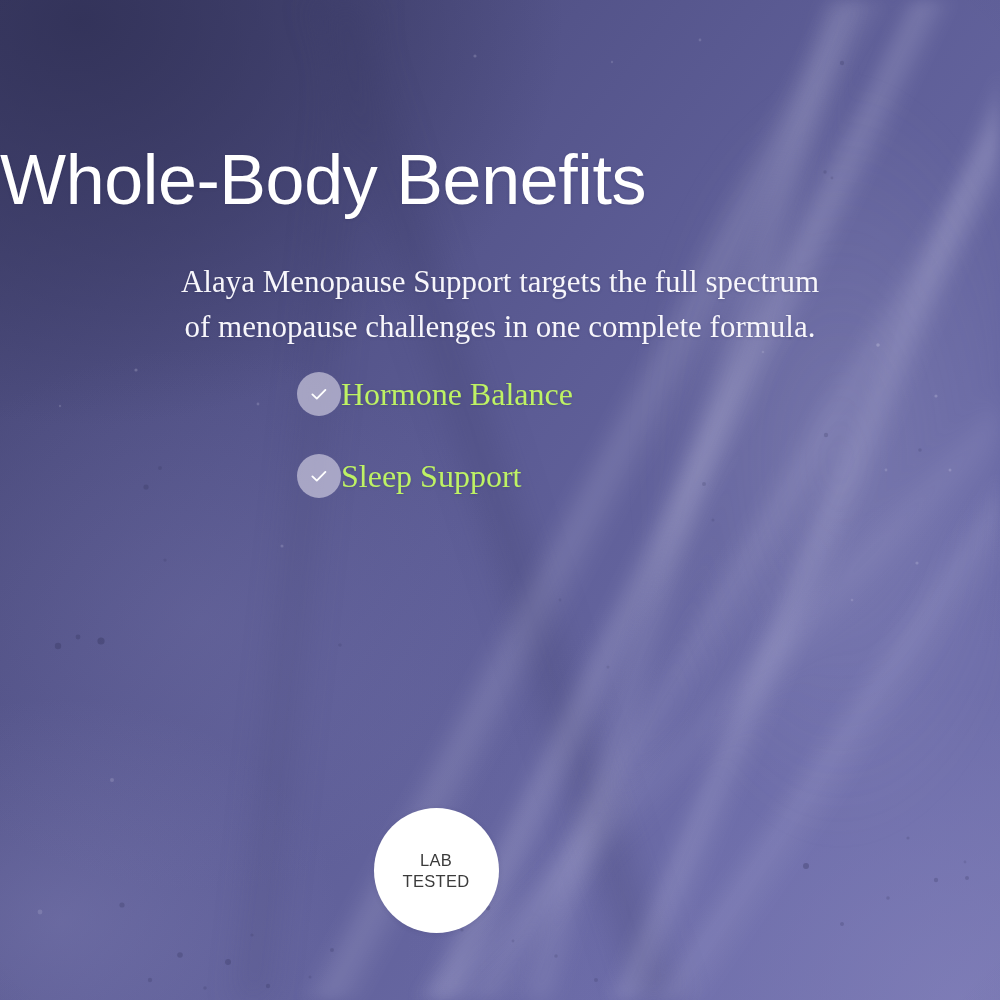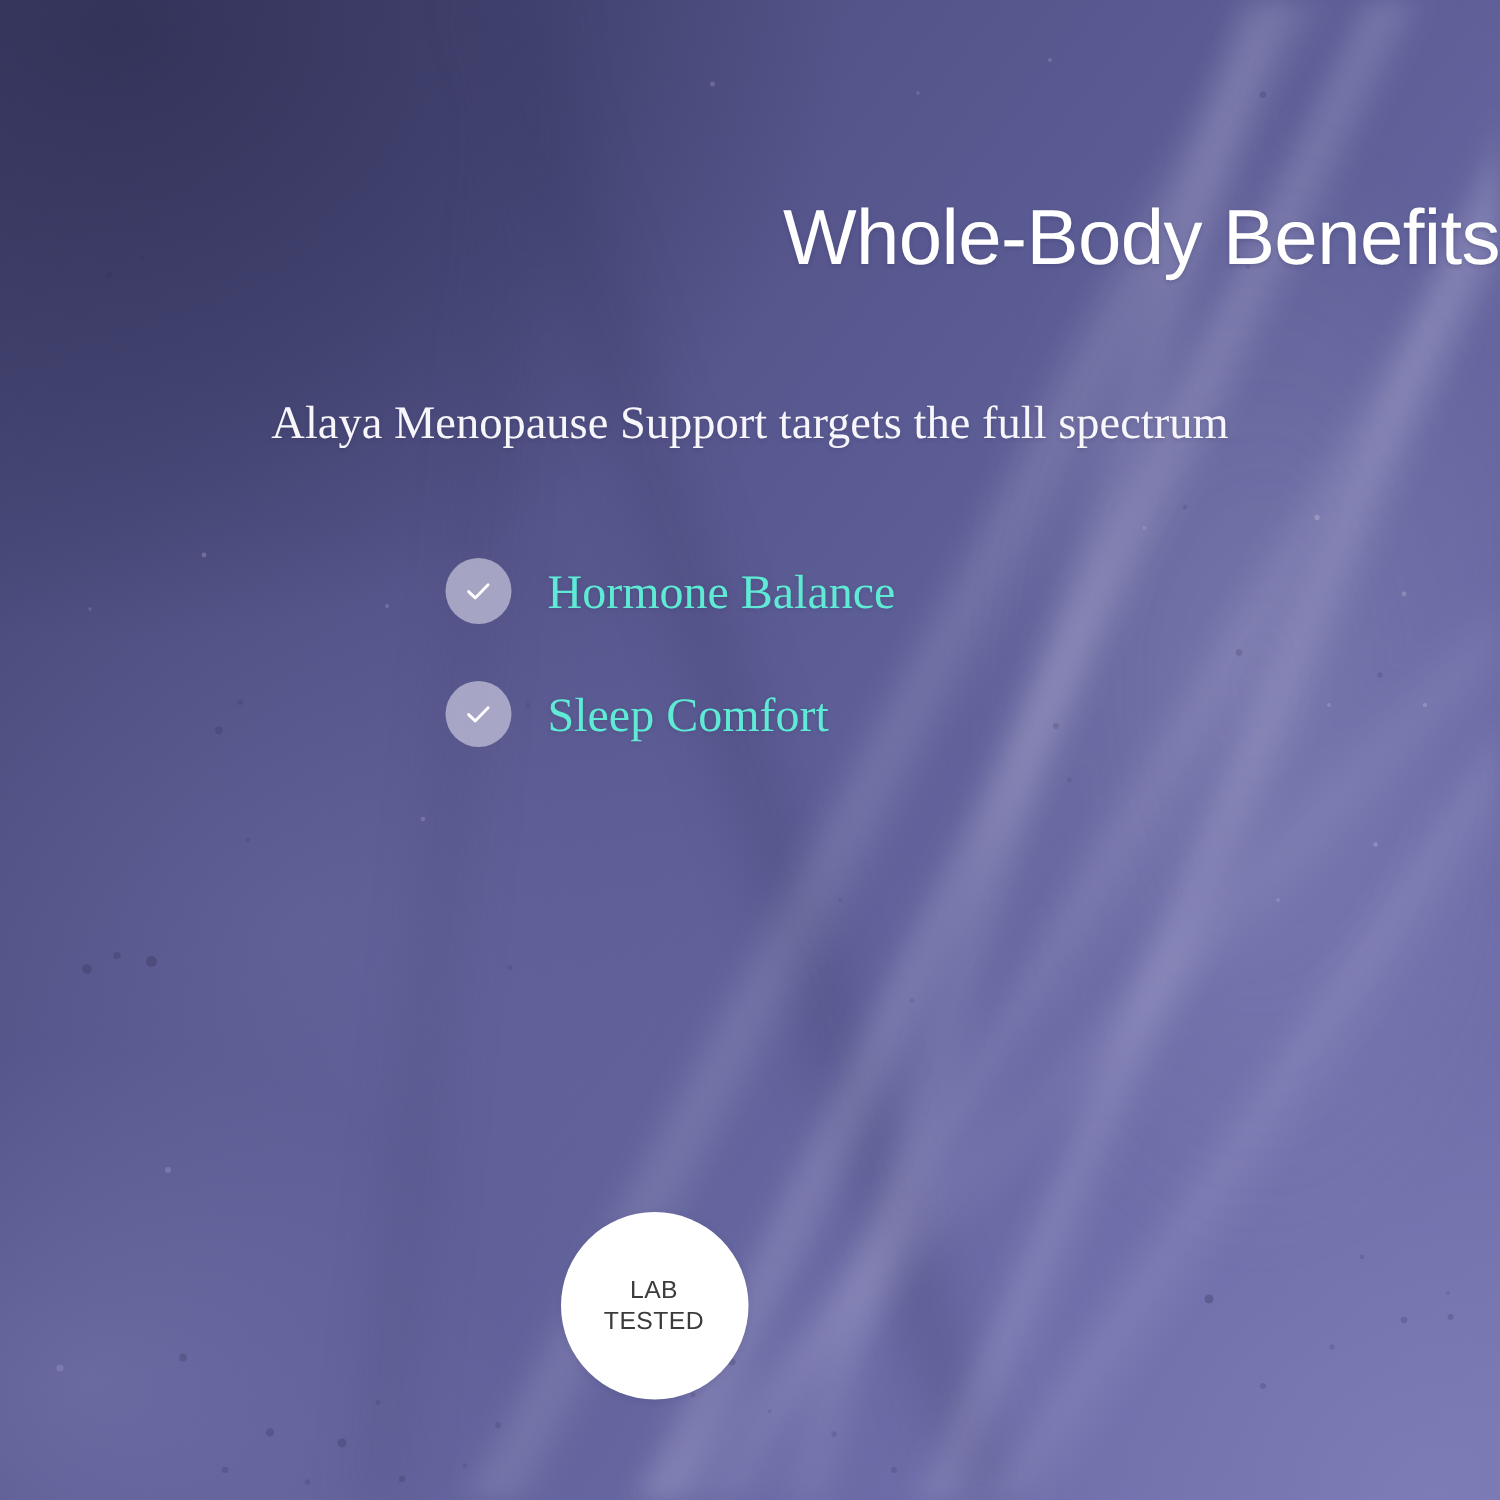--- a/index.html
+++ b/index.html
@@ -101,22 +101,22 @@
     position: absolute;
     inset: 0;
     z-index: 5;
   }
 
   #headline {
     position: absolute;
     top: 98px;
     left: 0;
     width: 1000px;
-    text-align: right;
-    font-size: 52px;
+    text-align: left;
+    font-size: 70px;
     line-height: 1;
     font-weight: 300;
     letter-spacing: -0.4px;
     color: #ffffff;
     text-shadow: 0 1px 3px rgba(40,40,80,0.22);
   }
 
   #subhead {
     position: absolute;
     top: 228px;
@@ -153,22 +153,21 @@
     background: rgba(226,222,238,0.58);
     display: flex;
     align-items: center;
     justify-content: center;
   }
   .benefit-check svg { display: block; }
   .benefit-label {
     font-family: "Liberation Serif", serif;
     font-size: 32px;
     line-height: 44px;
-    color: #5eead4;
-    margin-left: 24px;
+    color: #bef264;
     white-space: nowrap;
     text-shadow: 0 1px 3px rgba(40,40,80,0.20);
   }
 
   
   #badges {
     position: absolute;
     top: 808px;
     left: 0;
     width: 872px;
@@ -271,40 +270,41 @@
     </g>
   </svg>
   <div class="bg-layer" id="bg-vignette"></div>
 
   <div id="content">
 
     <h1 id="headline">Whole-Body Benefits</h1>
 
     <p id="subhead">
       <span class="sub-line">Alaya Menopause Support targets the full spectrum</span>
+      <span class="sub-line">of menopause challenges in one complete formula.</span>
     </p>
 
     <ul id="benefits" style="list-style:none;margin:0;padding:0;">
 
       <li class="benefit-row">
         <span class="benefit-check">
           <svg width="22" height="22" viewBox="0 0 22 22" aria-hidden="true">
             <path d="M4.4 11.4 L8.8 15.6 L17.4 6.9" fill="none" stroke="#ffffff" stroke-width="1.9" stroke-linecap="round" stroke-linejoin="round"></path>
           </svg>
         </span>
         <span class="benefit-label">Hormone Balance</span>
       </li>
 
       <li class="benefit-row">
         <span class="benefit-check">
           <svg width="22" height="22" viewBox="0 0 22 22" aria-hidden="true">
             <path d="M4.4 11.4 L8.8 15.6 L17.4 6.9" fill="none" stroke="#ffffff" stroke-width="1.9" stroke-linecap="round" stroke-linejoin="round"></path>
           </svg>
         </span>
-        <span class="benefit-label">Sleep Comfort</span>
+        <span class="benefit-label">Sleep Support</span>
       </li>
 
 
 
 
     </ul>
 
     <div id="badges">
 
       <div class="badge">

